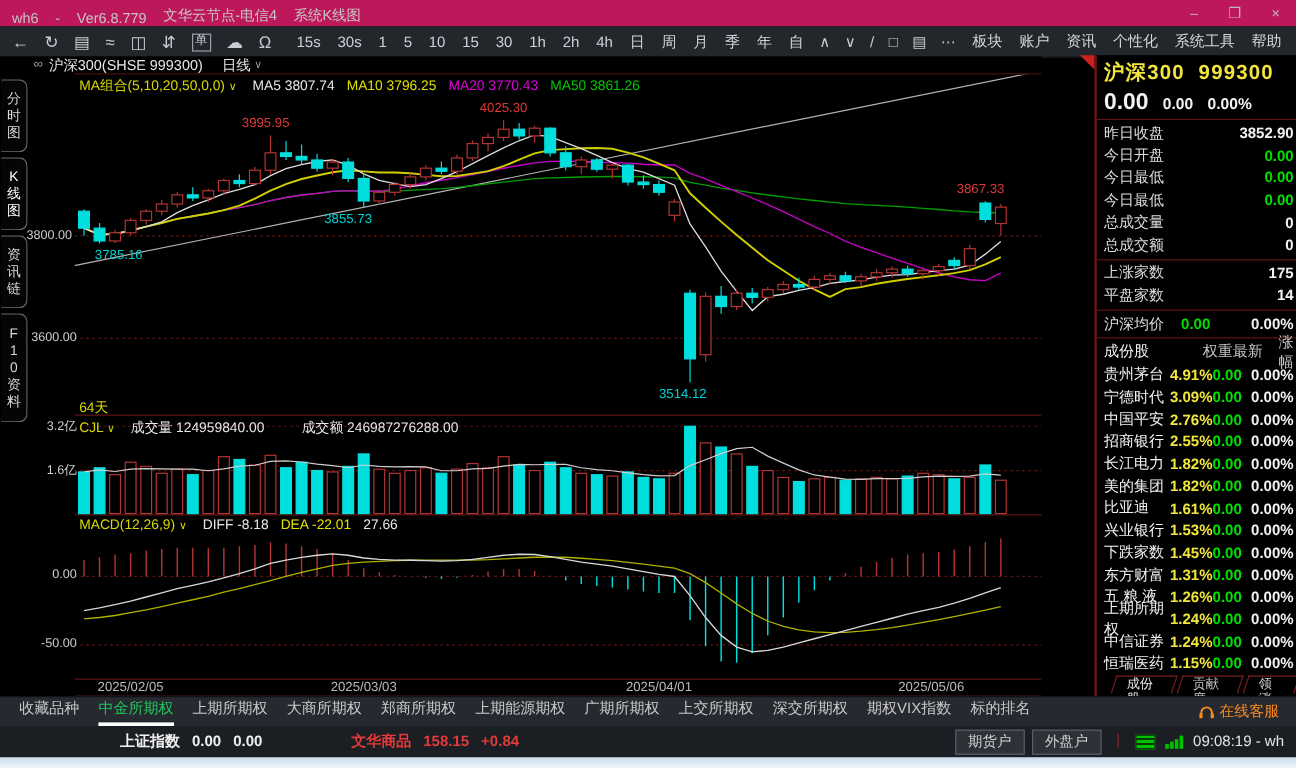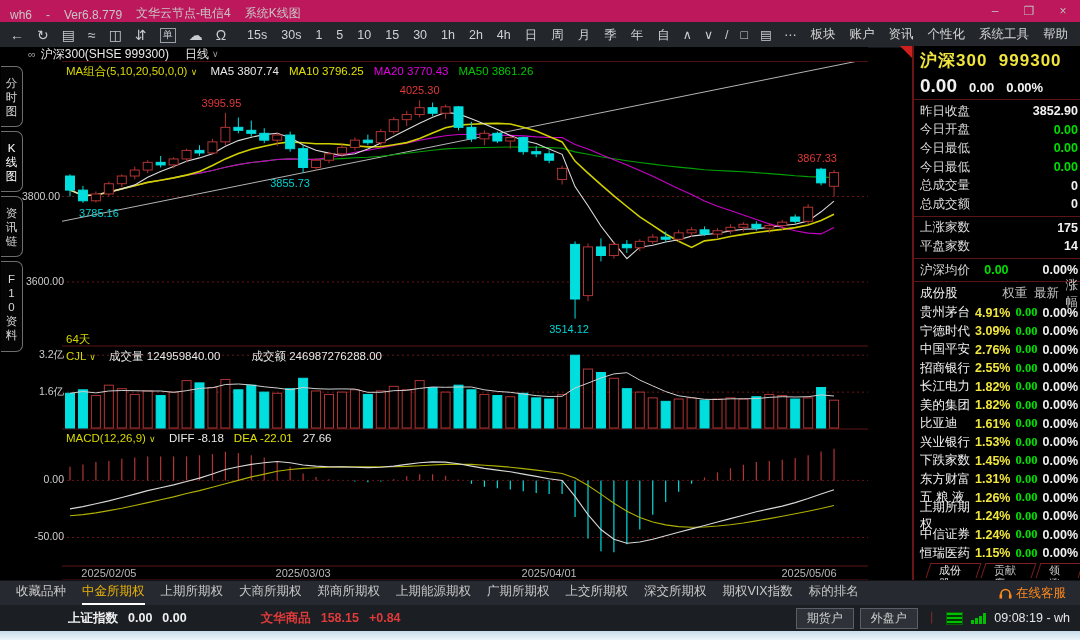--- a/index.html
+++ b/index.html
@@ -63,37 +63,37 @@
   .q-row{display:flex;height:18.6px;align-items:center;font-size:12.5px;padding:0 6px;}
   .q-row .lab{color:#dcdcdc;}
   .q-row .mid{margin-left:auto;margin-right:34px;font-weight:bold;}
   .q-row .val{margin-left:auto;font-weight:bold;}
   .q-row .val.after-mid{margin-left:0;}
   .c-white{color:#f2f2f2;} .c-green{color:#00e000;}
   #const-header{display:flex;height:19px;align-items:center;font-size:12.5px;color:#c2c2c2;padding:0 6px;}
   .const-row{display:flex;height:18.5px;align-items:center;font-size:12.5px;padding:0 6px;}
   .cc-name{width:72px;color:#f2f2f2;}
   .cc-w{width:46px;text-align:right;font-weight:bold;color:#f0e63c;}
-  .cc-p{width:42px;text-align:center;font-weight:bold;color:#00e000;font-family:Liberation Serif, serif;}
+  .cc-p{width:42px;text-align:left;font-weight:bold;color:#00e000;}
   .cc-c{flex:1;text-align:right;font-weight:bold;color:#f2f2f2;}
   #const-header .cc-w,#const-header .cc-p,#const-header .cc-c{font-weight:normal;color:#c2c2c2;}
   #panel-tabs{position:absolute;left:0;bottom:2px;width:100%;display:flex;padding-left:14px;box-sizing:border-box;}
   .p-tab{font-size:11px;color:#c8c8c8;border:1px solid #7a1f1f;border-bottom:none;padding:0 12px;
          height:14px;line-height:13px;transform:skewX(-18deg);background:#000;margin-right:4px;}
   .p-tab > span{display:inline-block;transform:skewX(18deg);}
   
   #bottom-tabs{position:absolute;left:0;top:580px;width:1080px;height:25px;background:#26292f;
                display:flex;align-items:center;border-top:1px solid #101215;}
   #bottom-tabs .bt{margin-left:16px;color:#c8c8c8;font-size:12.5px;line-height:23px;}
-  #bottom-tabs .bt.active{color:#eab308;border-bottom:4px solid #ffffff;}
+  #bottom-tabs .bt.active{color:#22c55e;border-bottom:6px solid #ffffff;}
   #online-service{margin-left:auto;margin-right:14px;color:#ff8a1e;font-size:12.5px;display:flex;align-items:center;gap:4px;}
   
   #statusbar{position:absolute;left:0;top:605px;width:1080px;height:26px;background:#1b1e23;
              display:flex;align-items:center;font-size:12.5px;}
-  #sb-index{margin-left:68px;color:#f0f0f0;font-weight:bold;}
+  #sb-index{margin-left:100px;color:#f0f0f0;font-weight:bold;}
   #sb-index span{margin-right:10px;}
   #sb-wenhua{margin-left:64px;color:#e03a3a;font-weight:bold;}
   #sb-wenhua span{margin-right:10px;}
   #sb-right{margin-left:auto;display:flex;align-items:center;gap:8px;margin-right:10px;}
   .sb-btn{border:1px solid #5a5e66;background:#2e3238;color:#cfcfcf;padding:1px 10px;font-size:12px;}
   .sb-sep{color:#8a2a2a;}
   #sb-grid{width:15px;height:11px;background:repeating-linear-gradient(#00c000 0 2px,#043804 2px 4px);border:1px solid #066006;}
   #sb-signal{display:flex;align-items:flex-end;gap:1px;height:11px;}
   #sb-signal i{display:block;width:3px;background:#00c000;}
   #sb-time{color:#e6e6e6;}
@@ -509,21 +509,21 @@
         <div class="ann" style="color: rgb(224, 56, 56); left: 159.4px; top: 34.8424px;">3995.95</div>
         <div class="ann" style="color: rgb(0, 210, 210); left: 201.1px; top: 114.726px; margin-left: 27px;">3855.73</div>
         <div class="ann" style="color: rgb(224, 56, 56); left: 357.65px; top: 22.308px;">4025.30</div>
         <div class="ann" style="color: rgb(0, 210, 210); left: 507.05px; top: 260.616px;">3514.12</div>
         <div class="ann" style="color: rgb(224, 56, 56); left: 755.1px; top: 89.7718px;">3867.33</div>
       </div>
     <div id="date-ticks">
         <div class="date-tick" style="left: 46.85px;">2025/02/05</div>
         <div class="date-tick" style="left: 241.1px;">2025/03/03</div>
         <div class="date-tick" style="left: 487.15px;">2025/04/01</div>
-        <div class="date-tick" style="left: 747px;">2025/05/06</div>
+        <div class="date-tick" style="left: 714px;">2025/05/06</div>
       </div>
   </div>
 
   <div id="gutter">
       <div class="ytick" style="top: 128.526px; text-align: center;">3800.00</div>
       <div class="ytick" style="top: 213.94px;">3600.00</div>
       <div class="ytick" style="top: 287.222px;">3.2亿</div>
       <div class="ytick" style="top: 324.111px;">1.6亿</div>
       <div class="ytick" style="top: 412.375px;">0.00</div>
       <div class="ytick" style="top: 469.458px;">-50.00</div>

